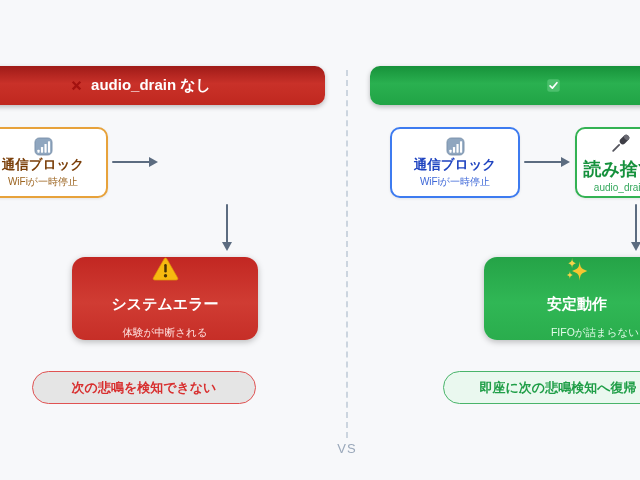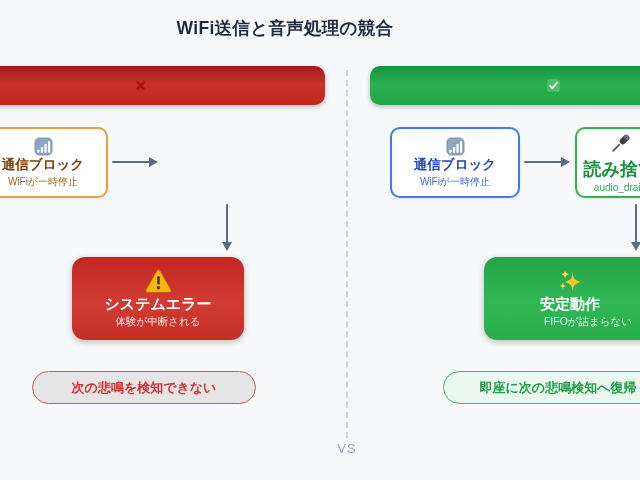--- a/index.html
+++ b/index.html
@@ -56,23 +56,23 @@
   .box-a { left:-22px; width:130px; }
   .box-b { left:163px; width:129px; }
   .box-c { left:390px; width:130px; }
   .box-d { left:575px; width:130px; padding-right:40px; }
   .box-d .title { font-size:18px; }
   .box-d .subtitle { font-size:10px; }
 
   .icon-row { display:flex; align-items:center; gap:2px; }
 
   .result-box {
-    top:257px; width:172px; height:83px; border-radius:13px;
-    display:flex; flex-direction:column; align-items:center; justify-content:center;
-    gap:1px; box-shadow:0 2px 6px rgba(0,0,0,.25);
+    top:257px; width:186px; height:83px; border-radius:13px;
+    display:flex; flex-direction:column; align-items:center; justify-content:space-between;
+    gap:12px; box-shadow:0 2px 6px rgba(0,0,0,.25);
   }
   .result-red { left:72px;
     background:linear-gradient(180deg,#c22722 0%,#d03c33 55%,#c62e27 100%); }
   .result-green { left:484px;
     background:linear-gradient(180deg,#25a347 0%,#30b755 55%,#2aad4d 100%); }
   .result-box .title { color:#fff; font-size:15px; font-weight:700; }
   .result-red .subtitle { color:#ffe3e1; font-size:10.5px; }
   .result-green .subtitle { color:#e2fbe9; font-size:10.5px;padding-left:36px; }
 
   .pill {
@@ -90,31 +90,31 @@
   .arrow-head-down { width:0; height:0;
     border-top:9px solid #5c6c80; border-left:5.5px solid transparent; border-right:5.5px solid transparent; }
 
   svg { display:block; }
 </style>
 </head>
 <body>
 
 <div class="canvas">
 
-  <div class="abs page-title">WiFi送信と音声処理の競合</div>
 
   <div class="abs divider"></div>
   <div class="abs vs-label">VS</div>
 
   <div class="abs header-banner header-red">
     <span>
       <svg width="15" height="15" viewBox="0 0 24 24">
         <path fill="#a31210" d="M4.6 7.2 L7.2 4.6 L12 9.4 L16.8 4.6 L19.4 7.2 L14.6 12 L19.4 16.8 L16.8 19.4 L12 14.6 L7.2 19.4 L4.6 16.8 L9.4 12 Z"></path>
       </svg>
     </span>
+    <span>audio_drain なし</span>
   </div>
 
   <div class="abs header-banner header-green">
     <span>
       <svg width="15" height="15" viewBox="0 0 24 24">
         <rect x="2" y="2" width="20" height="20" rx="4" fill="#4cc06d"></rect>
         <path d="M6.5 12.5 L10.2 16.2 L17.5 7.5" stroke="#fff" stroke-width="2.6" fill="none" stroke-linecap="round" stroke-linejoin="round"></path>
       </svg>
     </span>
   </div>

